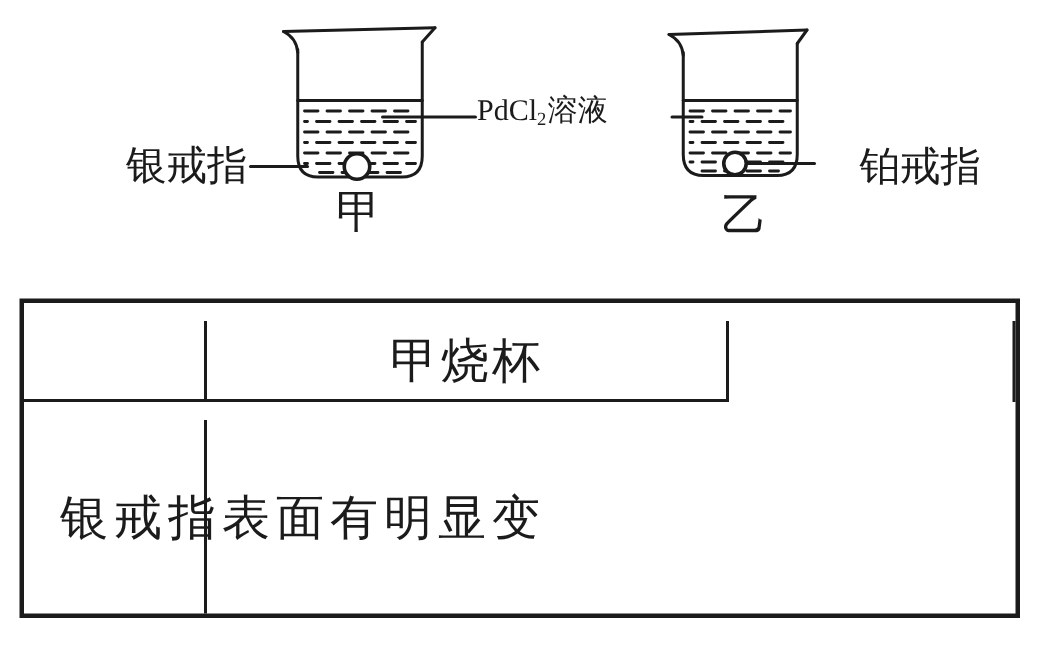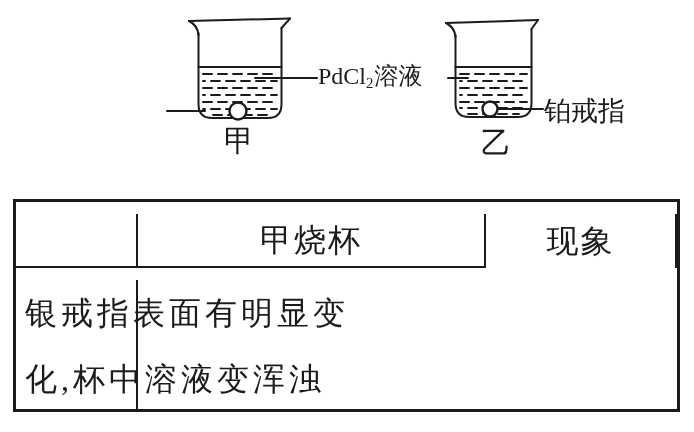--- a/index.html
+++ b/index.html
@@ -60,21 +60,21 @@
     justify-content: center;
     font-size: 32px;
     line-height: 66px;
     letter-spacing: 2px;
     margin-top: 12px;
   }
   .cell.b-right { border-right: 2px solid #1b1b1b; }
   .cell.b-bottom { border-bottom: 2px solid #1b1b1b; }
   .cell.left-align {
     align-items: flex-start;
-    padding-left: 9px;
+    padding-left: 24px;
     letter-spacing: 4px;
   }
   .nowrap { white-space: nowrap; }
 </style>
 </head>
 <body>
 
 <div id="stage">
 
   <svg id="apparatus" width="694" height="190" viewBox="0 0 694 190">
@@ -116,39 +116,38 @@
         <circle cx="490" cy="109" r="7.5" fill="#ffffff" stroke-width="2.4"></circle>
       </g>
 
       <line x1="167" y1="111" x2="205" y2="111"></line>
       <line x1="255" y1="78" x2="317" y2="78"></line>
       <line x1="448" y1="78" x2="468" y2="78"></line>
       <line x1="498" y1="109" x2="543" y2="109"></line>
     </g>
   </svg>
 
+  <div class="diagram-label" style="left:84px; top:96px;">银戒指</div>
 
-  <div class="diagram-label" style="left:318px; top:63px; font-size:24px;"><span>PdCl</span><span class="formula-sub">2</span><span>溶液</span></div>
+  <div class="diagram-label" style="left:318px; top:63px; font-size:20px;"><span>PdCl</span><span class="formula-sub">2</span><span>溶液</span></div>
 
-  <div class="diagram-label" style="left:544px; top:97px;">铂戒指</div>
+  <div class="diagram-label" style="left:573px; top:97px;">铂戒指</div>
 
   <div class="beaker-caption" style="left:219px; top:121px;">甲</div>
 
   <div class="beaker-caption" style="left:476px; top:123px;">乙</div>
 
   <div id="result-table">
     <div class="cell b-right b-bottom"></div>
 
     <div class="cell b-right b-bottom nowrap">甲烧杯</div>
 
 
     <div class="cell b-right">
-      <span class="nowrap">现象</span>
     </div>
 
     <div class="cell b-right left-align">
       <span class="nowrap">银戒指表面有明显变</span>
-      <span class="nowrap">化,杯中溶液变浑浊</span>
     </div>
 
   </div>
 
 </div>
 
 </body></html>

